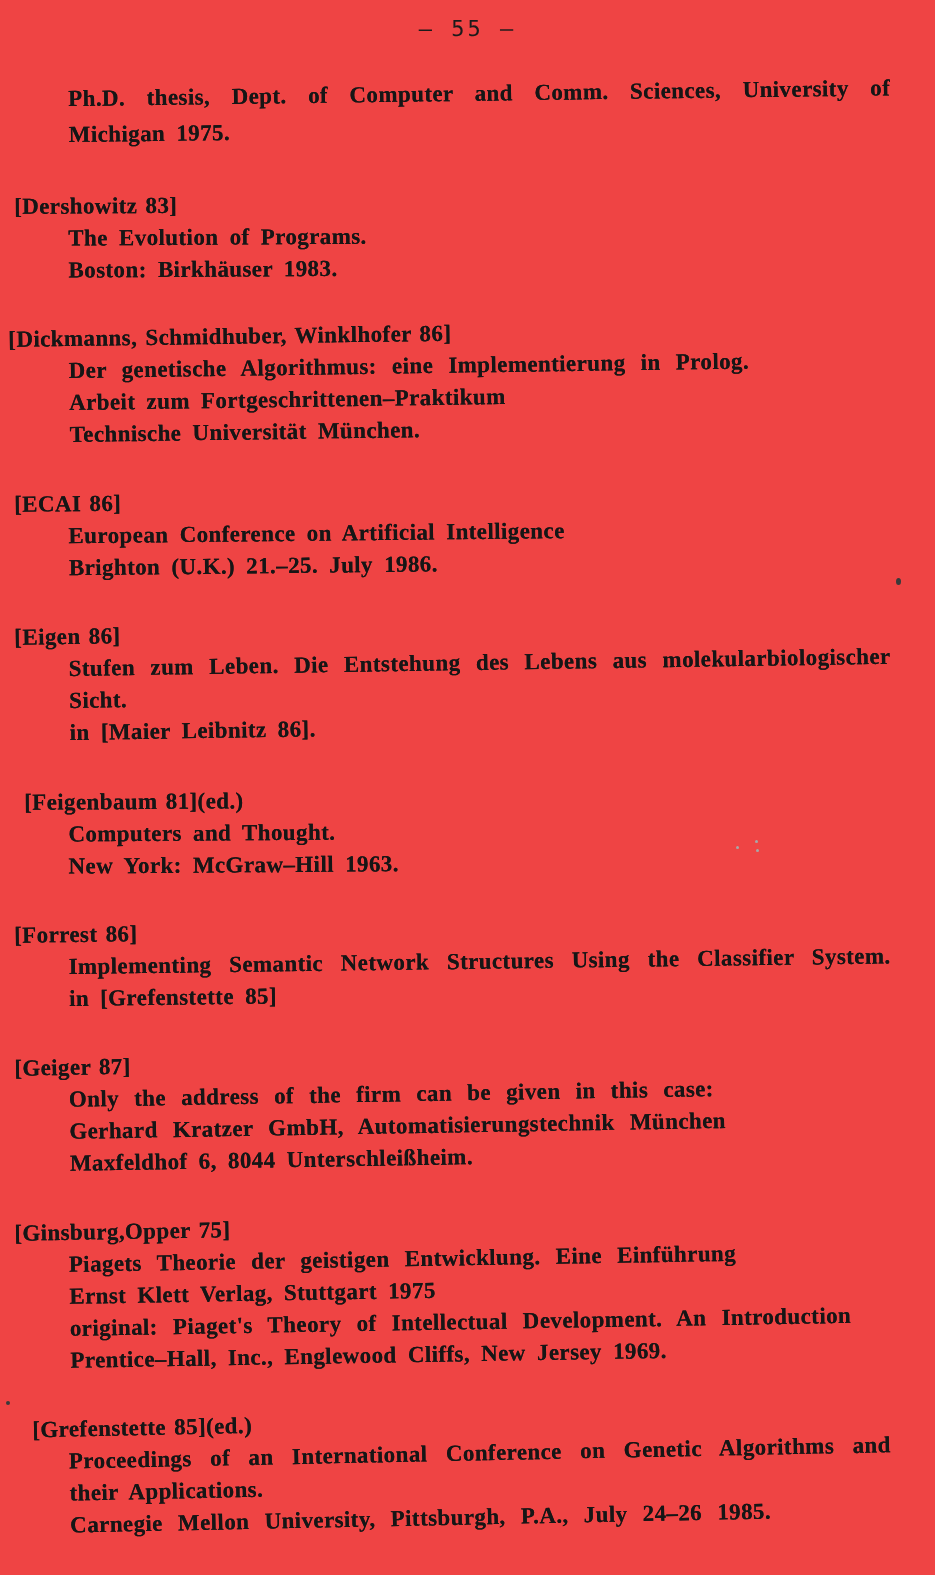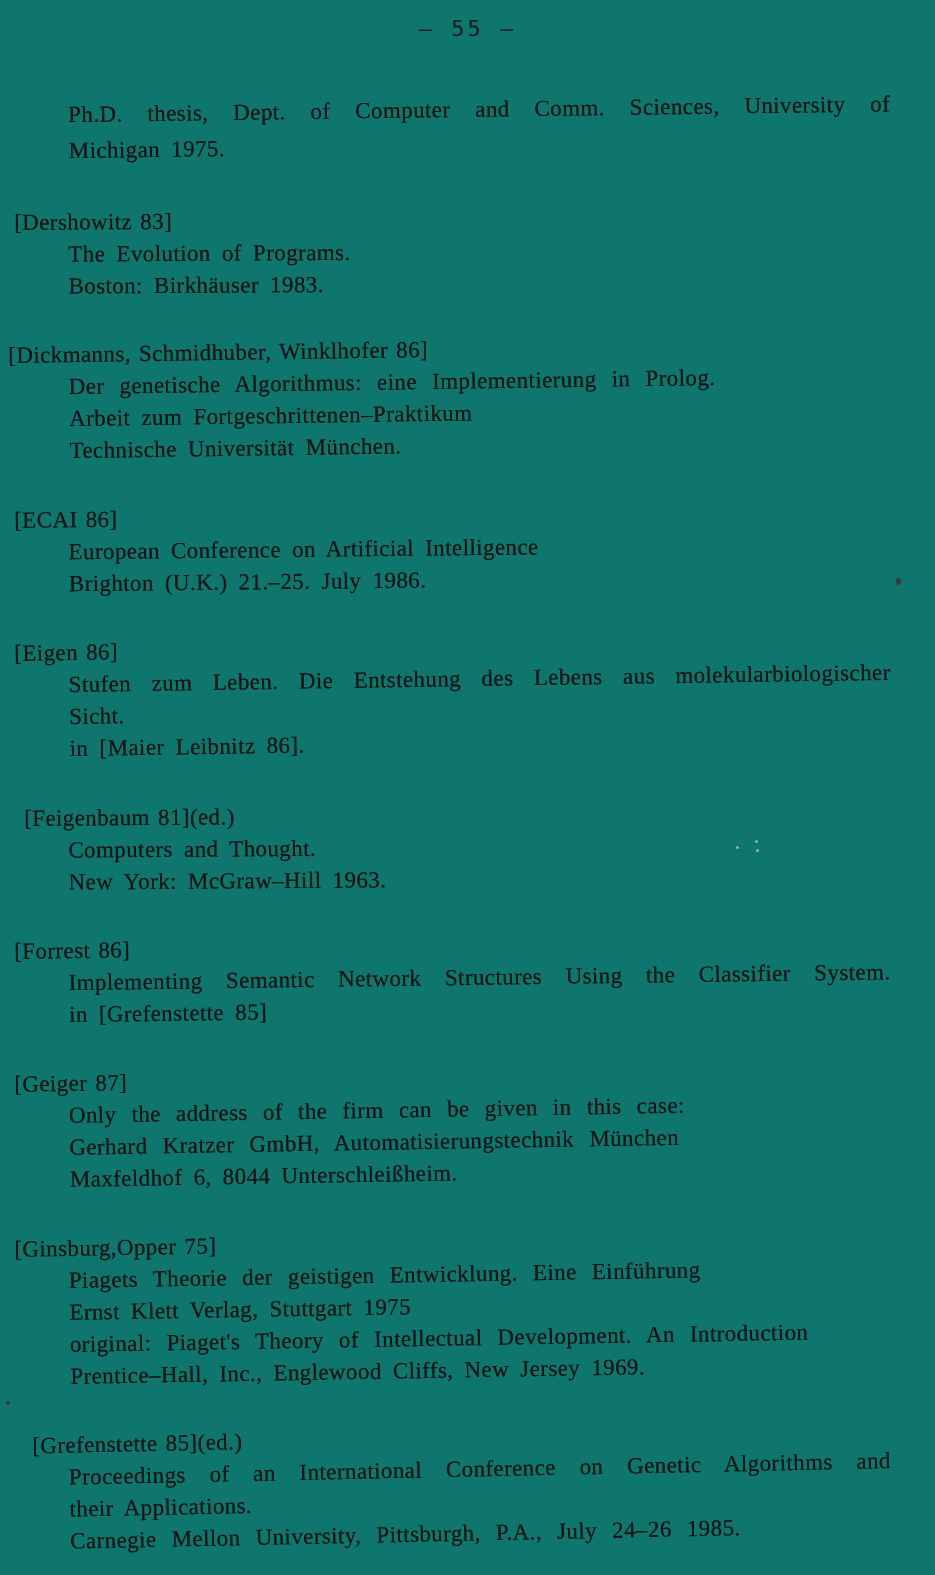--- a/index.html
+++ b/index.html
@@ -5,37 +5,38 @@
 <style>
   html, body {
     margin: 0;
     padding: 0;
     background: #ffffff;
   }
   .page {
     position: relative;
     width: 935px;
     height: 1575px;
-    background: #0f766e;
+    background: #ef4444;
     overflow: hidden;
     font-family: "Liberation Serif", "DejaVu Serif", serif;
     color: #161616;
   }
   .page-number {
     margin-top: 16px;
     text-align: center;
     font-family: "DejaVu Sans Mono", monospace;
     font-size: 22px;
     letter-spacing: 3px;
     line-height: 26px;
     transform: rotate(-0.2deg);
     color: #1b1b1b;
   }
   .refs {
-    margin-top: 56px;
+    margin-top: 40px;
+    font-weight: bold;
   }
   .entry {
     margin-top: 37px;
     padding-left: 14px;
     padding-right: 45px;
     transform-origin: 0 0;
   }
   .entry.first {
     margin-top: 40px;
   }

